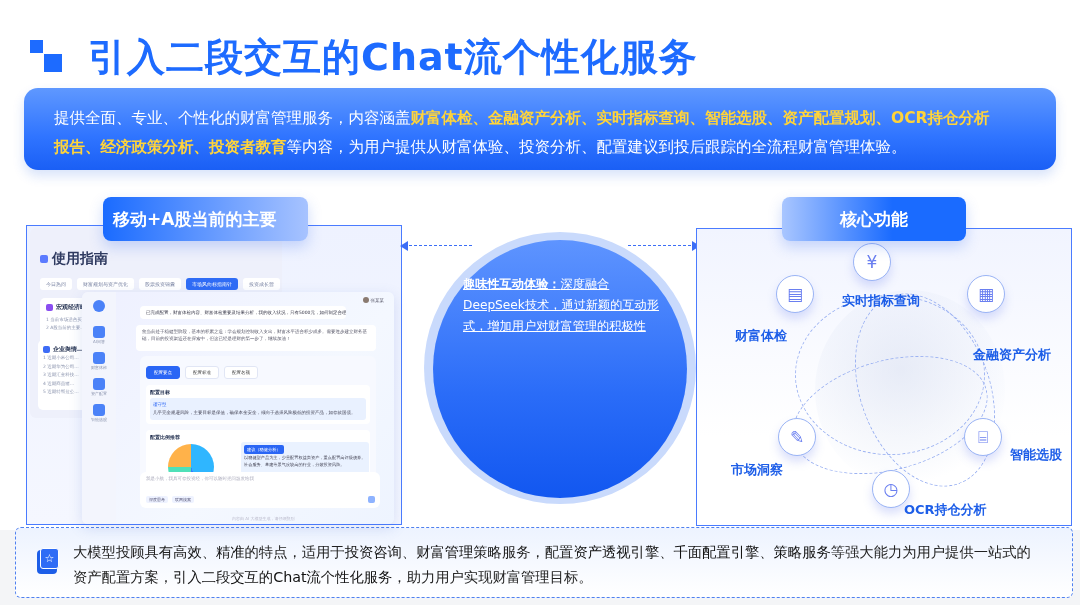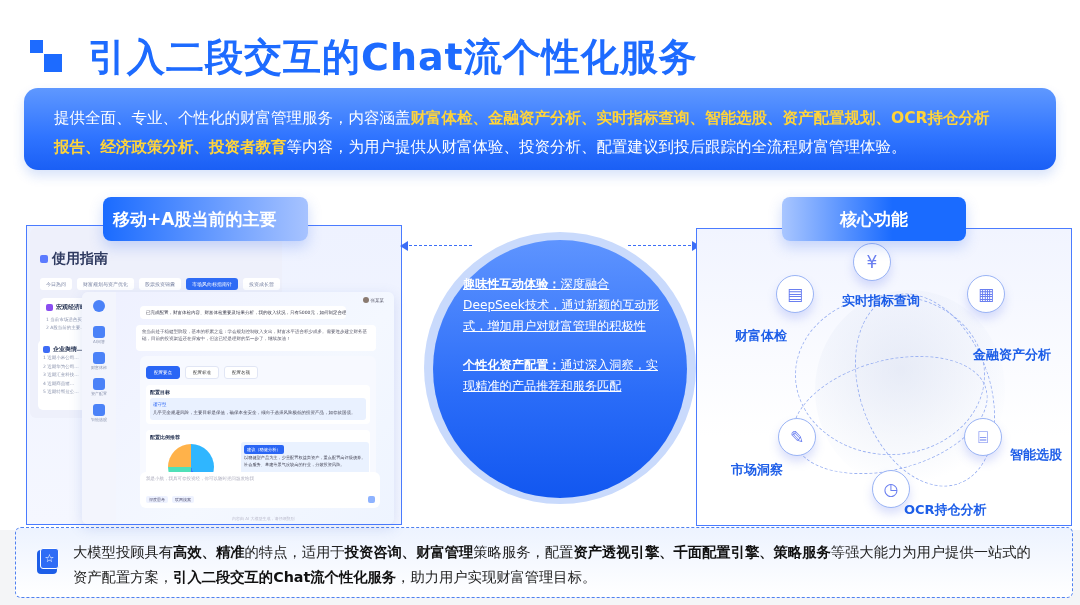--- a/index.html
+++ b/index.html
@@ -68,21 +68,21 @@
 
 .right-panel{position:absolute;left:696px;top:228px;width:376px;height:298px;border:1.5px solid #4a7bff;background:linear-gradient(180deg,#f1f4ff,#ffffff 70%);}
 .right-tag{position:absolute;left:782px;top:197px;width:184px;height:44px;border-radius:8px;background:linear-gradient(90deg,#a9c6ff,#1a6bff 60%);color:#fff;font-size:17px;font-weight:bold;display:flex;align-items:center;justify-content:center;box-shadow:0 6px 14px rgba(60,110,240,0.25);z-index:3;}
 .globe{position:absolute;left:815px;top:290px;width:190px;height:200px;border-radius:50%;background:radial-gradient(circle at 45% 40%,rgba(215,222,240,0.55),rgba(235,240,250,0.25) 60%,rgba(255,255,255,0) 72%);}
 .orbit{position:absolute;border:1px dashed #9db3f2;border-radius:50%;}
 .feat-icon{position:absolute;width:38px;height:38px;border-radius:50%;background:#fff;border:1.5px solid #9ab4f5;box-shadow:0 6px 10px rgba(110,130,240,0.25);display:flex;align-items:center;justify-content:center;font-size:17px;color:#6a7ff0;}
 .feat-label{position:absolute;font-size:13px;font-weight:bold;color:#1d5ee8;white-space:nowrap;}
 
 .bottom-bg{position:absolute;left:0;top:530px;width:1080px;height:75px;background:#f4f5f7;}
 .bottom-box{position:absolute;left:15px;top:527px;width:1058px;height:71px;border:1.5px dashed #4f80f0;border-radius:6px;background:linear-gradient(180deg,#edf3ff,#ffffff);padding:12px 30px 0 57px;font-size:14.3px;line-height:25px;color:#222;}
-.bottom-box b{font-weight:bold;color:#111;}
+.bottom-box b{font-weight:normal;color:#111;}
 .bookmark{position:absolute;left:21px;top:20px;width:22px;height:26px;}
 .bookmark .back{position:absolute;left:0;top:2px;width:20px;height:24px;border-radius:4px;background:#1d5ee8;}
 .bookmark .front{position:absolute;left:3px;top:0;width:19px;height:21px;border-radius:3px;background:#2f6cf5;border:1.5px solid #fff;color:#fff;font-size:11px;display:flex;align-items:center;justify-content:center;}
 </style>
 </head>
 <body>
 
 <div class="title-row">
   <div class="logo-mark">
     <div class="sq1"></div>
@@ -195,21 +195,20 @@
 </div>
 
 <div class="conn conn-left"></div>
 <div class="arrow-l"></div>
 <div class="conn conn-right"></div>
 <div class="arrow-r"></div>
 
 <div class="center-ring"></div>
 <div class="center-circle">
   <div class="item"><b>趣味性互动体验：</b><span>深度融合DeepSeek技术，通过新颖的互动形式，增加用户对财富管理的积极性</span></div>
-  <div class="item"><b>个性化资产配置：</b><span>通过深入洞察，实现精准的产品推荐和服务匹配</span></div>
 </div>
 
 <div class="right-panel"></div>
 <div class="right-tag">核心功能</div>
 <div class="globe"></div>
 <div class="orbit" style="left:795px;top:295px;width:190px;height:160px;"></div>
 <div class="orbit" style="left:860px;top:290px;width:130px;height:200px;transform:rotate(-20deg);"></div>
 <div class="orbit" style="left:790px;top:360px;width:200px;height:110px;transform:rotate(-15deg);"></div>
 
 <div class="feat-icon" style="left:853px;top:243px;">¥</div>

